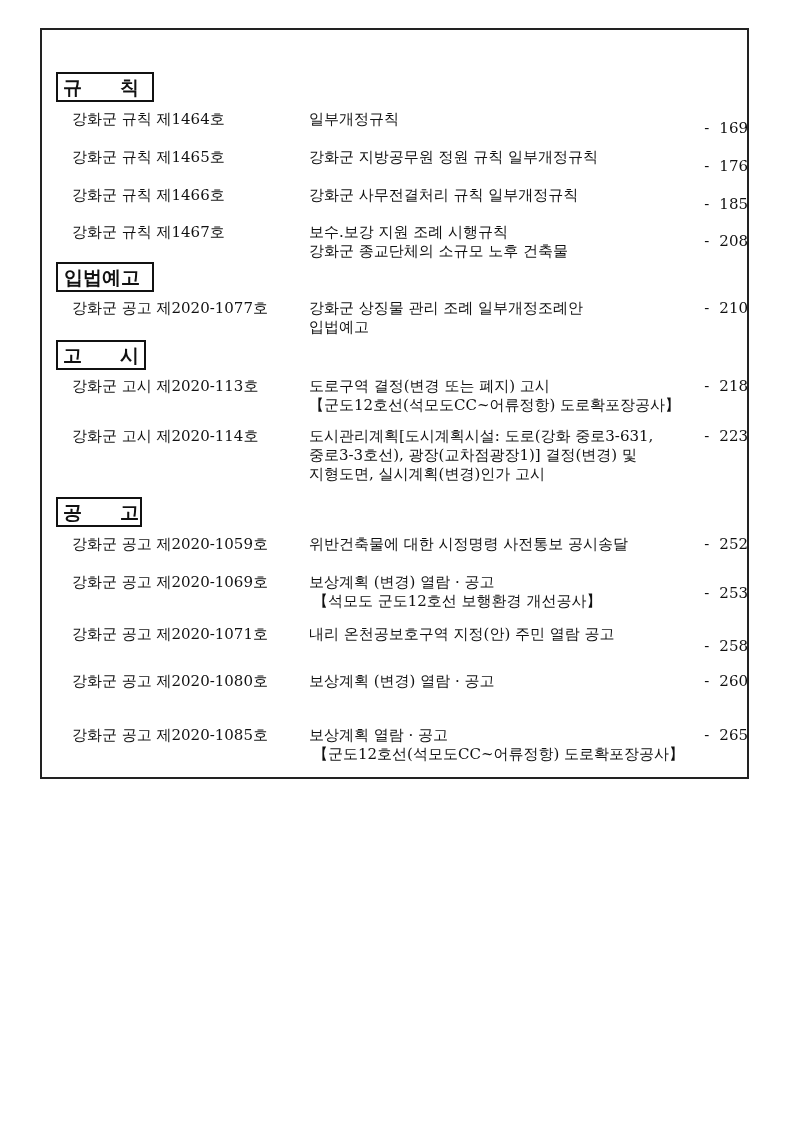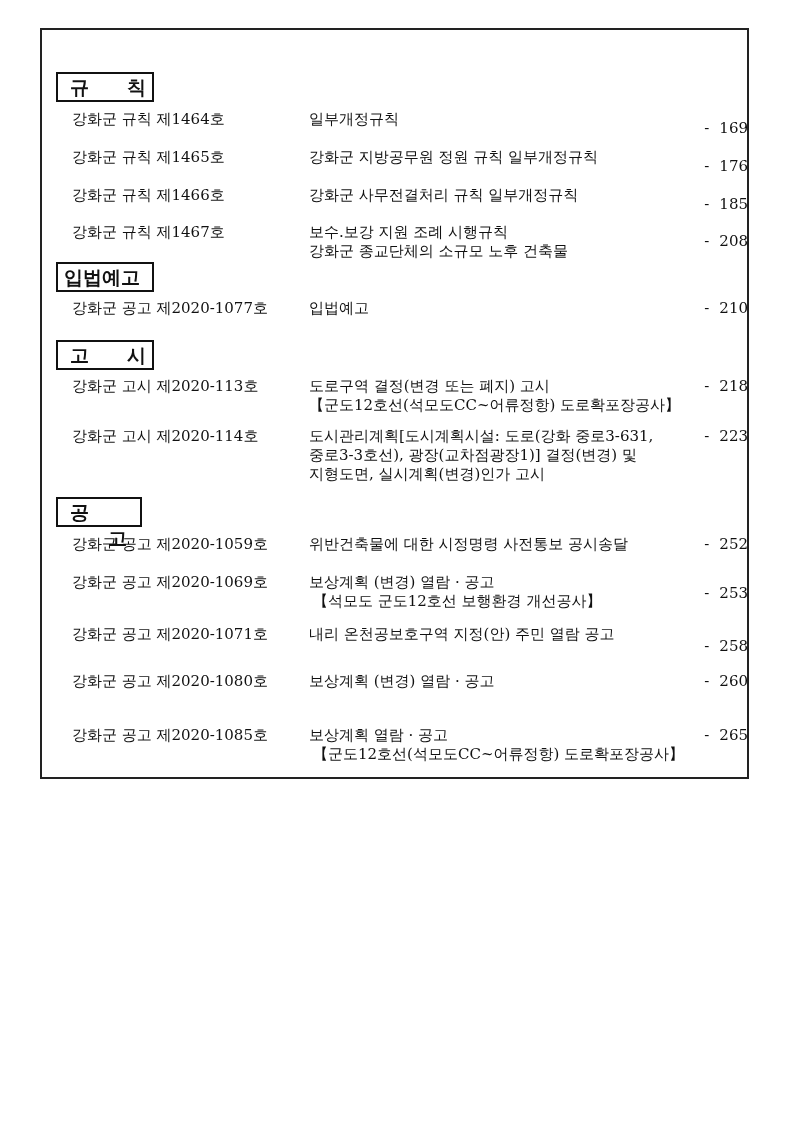--- a/index.html
+++ b/index.html
@@ -1,18 +1,18 @@
 <!DOCTYPE html>
 <html><head>
 <meta charset="utf-8">
 <style>
   html, body { margin:0; padding:0; background:#ffffff; }
   body { width:793px; height:1121px; position:relative; font-family:"DejaVu Serif","Liberation Serif",serif; color:#111; }
   .frame { position:absolute; left:40px; top:28px; width:709px; height:751px; border:2px solid #222; box-sizing:border-box; }
-  .sec { position:absolute; left:56px; height:30px; border:2px solid #111; box-sizing:border-box; font-family:"DejaVu Sans","Liberation Sans",sans-serif; font-weight:bold; font-size:19px; line-height:26px; padding-left:12px; letter-spacing:0; }
+  .sec { position:absolute; left:56px; height:30px; border:2px solid #111; box-sizing:border-box; font-family:"DejaVu Sans","Liberation Sans",sans-serif; font-weight:bold; font-size:19px; line-height:26px; padding-left:5px; letter-spacing:0; }
   .sec span { display:inline-block; }
   .row { position:absolute; left:72px; width:676px; font-size:15px; line-height:19px; }
   .row .code { position:absolute; left:0; top:0; white-space:nowrap; }
   .row .title { position:absolute; left:237px; top:0; width:390px; }
   .row .title div { white-space:nowrap; }
   .row .page { position:absolute; right:0; white-space:nowrap; }
   .row .page .dash { margin-right:10px; }
 </style>
 </head>
 <body>
@@ -56,26 +56,27 @@
   <span class="page" style="top:9px"><span class="dash">-</span><span>208</span></span>
 </div>
 
 <div class="sec" style="top:262px;width:98px;padding-left:6px;">
   <span>입법예고</span>
 </div>
 
 <div class="row" style="top:299px;">
   <span class="code">강화군 공고 제2020-1077호</span>
   <div class="title">
+    <div>강화군 상징물 관리 조례 일부개정조례안</div>
     <div>입법예고</div>
   </div>
   <span class="page" style="top:0px"><span class="dash">-</span><span>210</span></span>
 </div>
 
-<div class="sec" style="top:340px;width:98px;">
+<div class="sec" style="top:340px;width:90px;">
   <span>고</span><span style="margin-left:38px">시</span>
 </div>
 
 <div class="row" style="top:377px;">
   <span class="code">강화군 고시 제2020-113호</span>
   <div class="title">
     <div>도로구역 결정(변경 또는 폐지) 고시</div>
     <div>【군도12호선(석모도CC~어류정항) 도로확포장공사】</div>
   </div>
   <span class="page" style="top:0px"><span class="dash">-</span><span>218</span></span>

